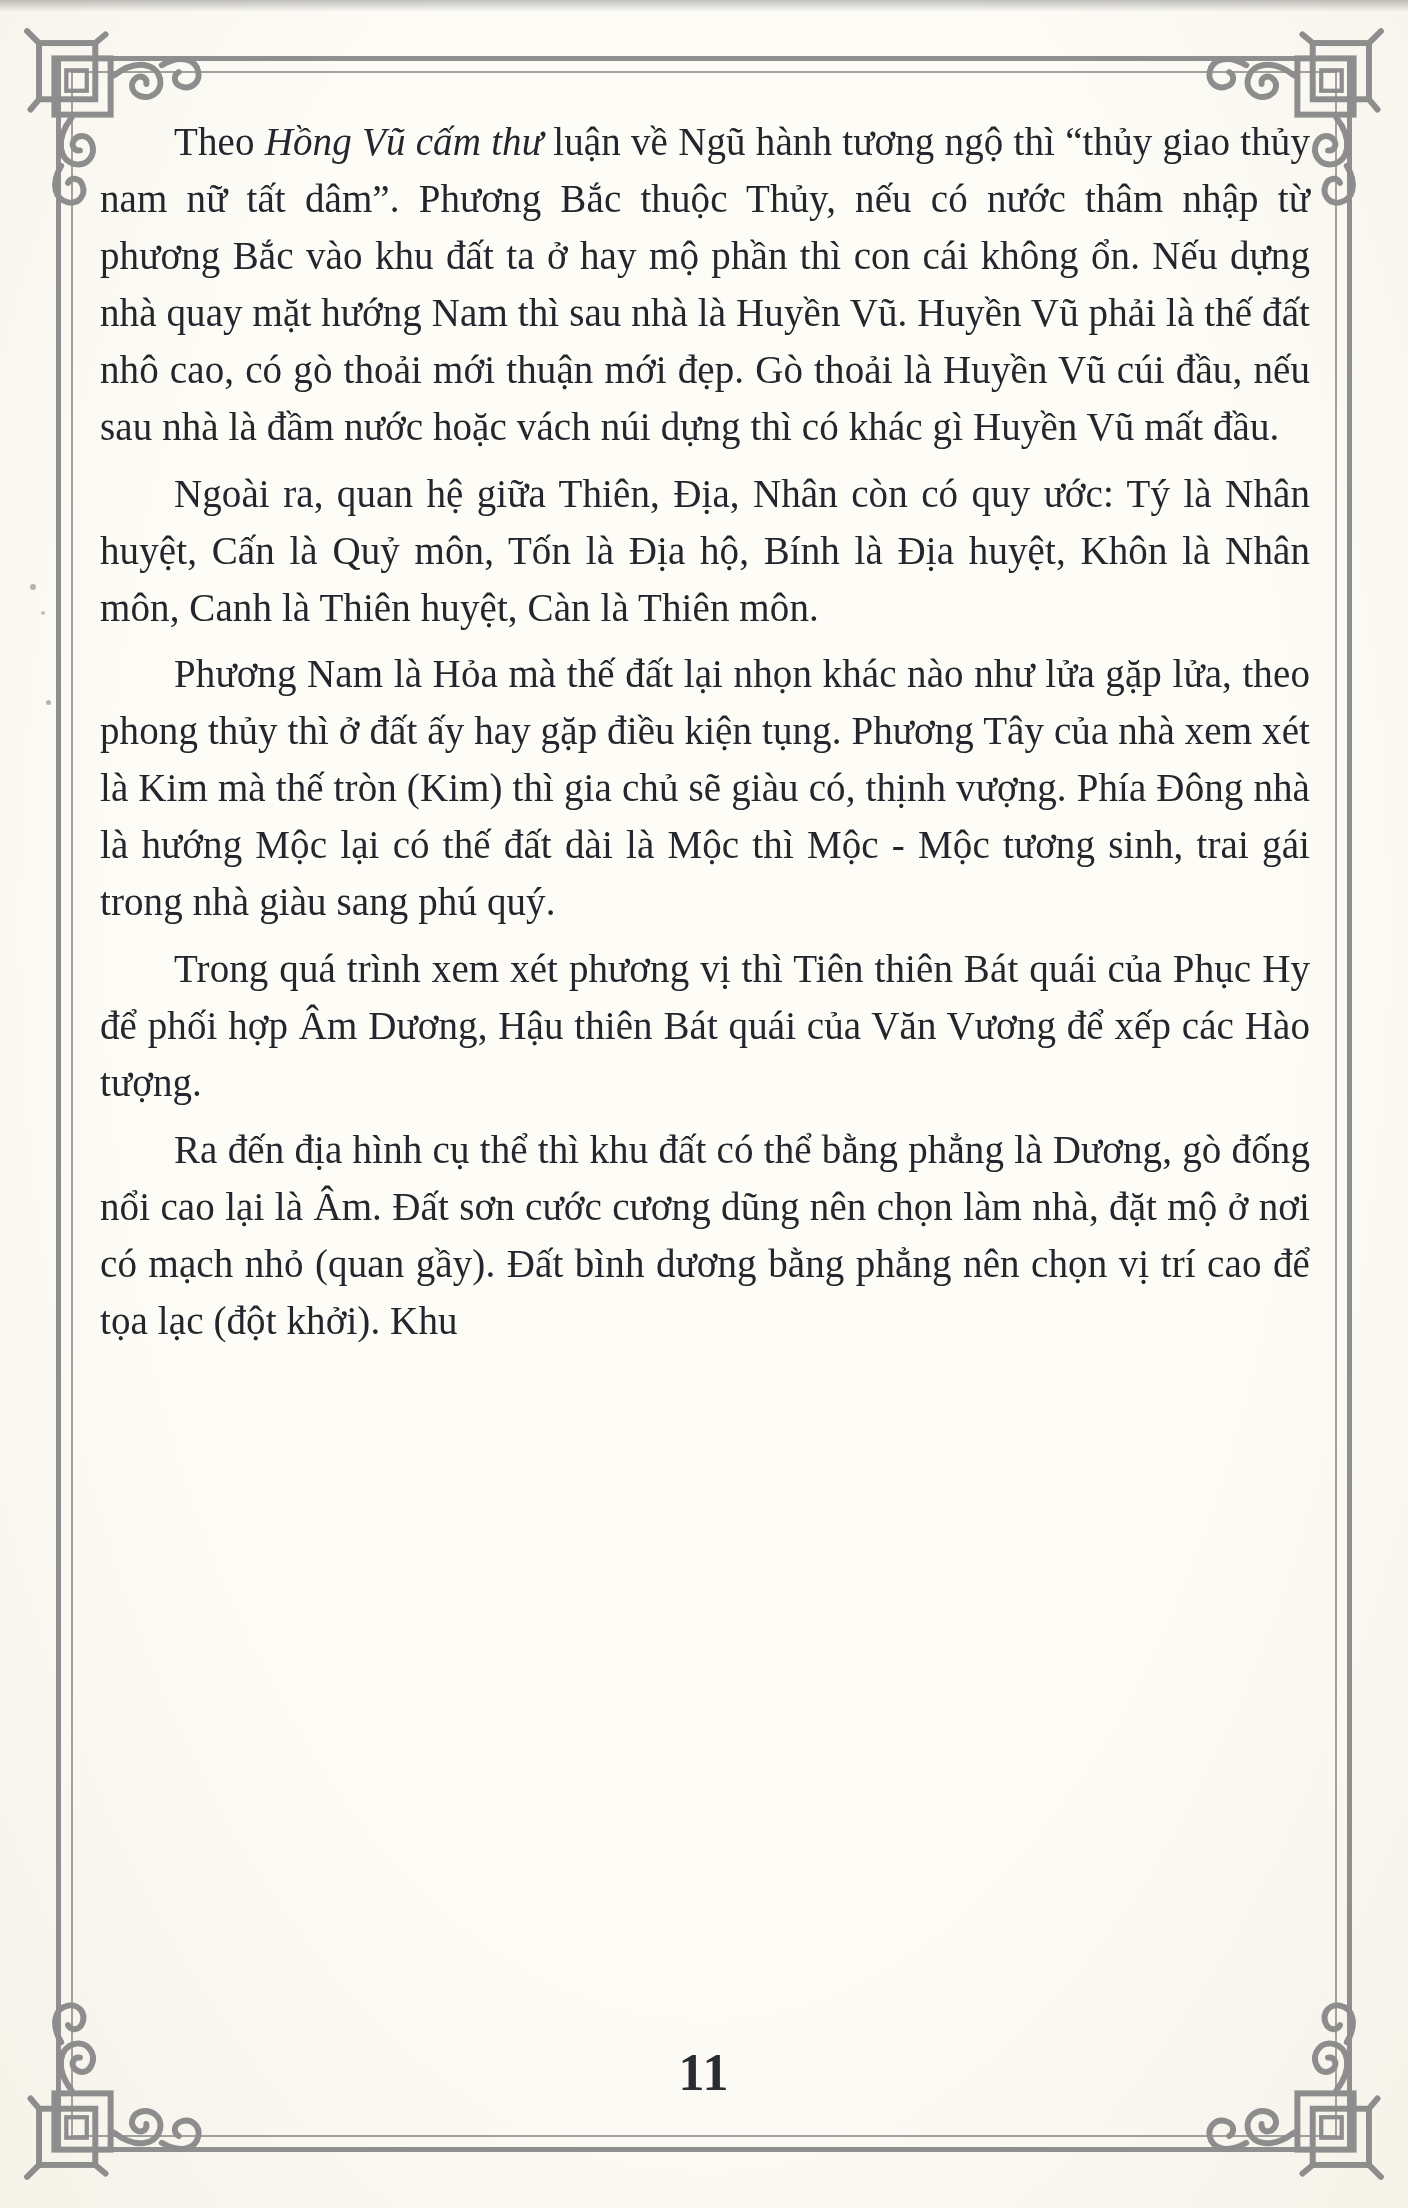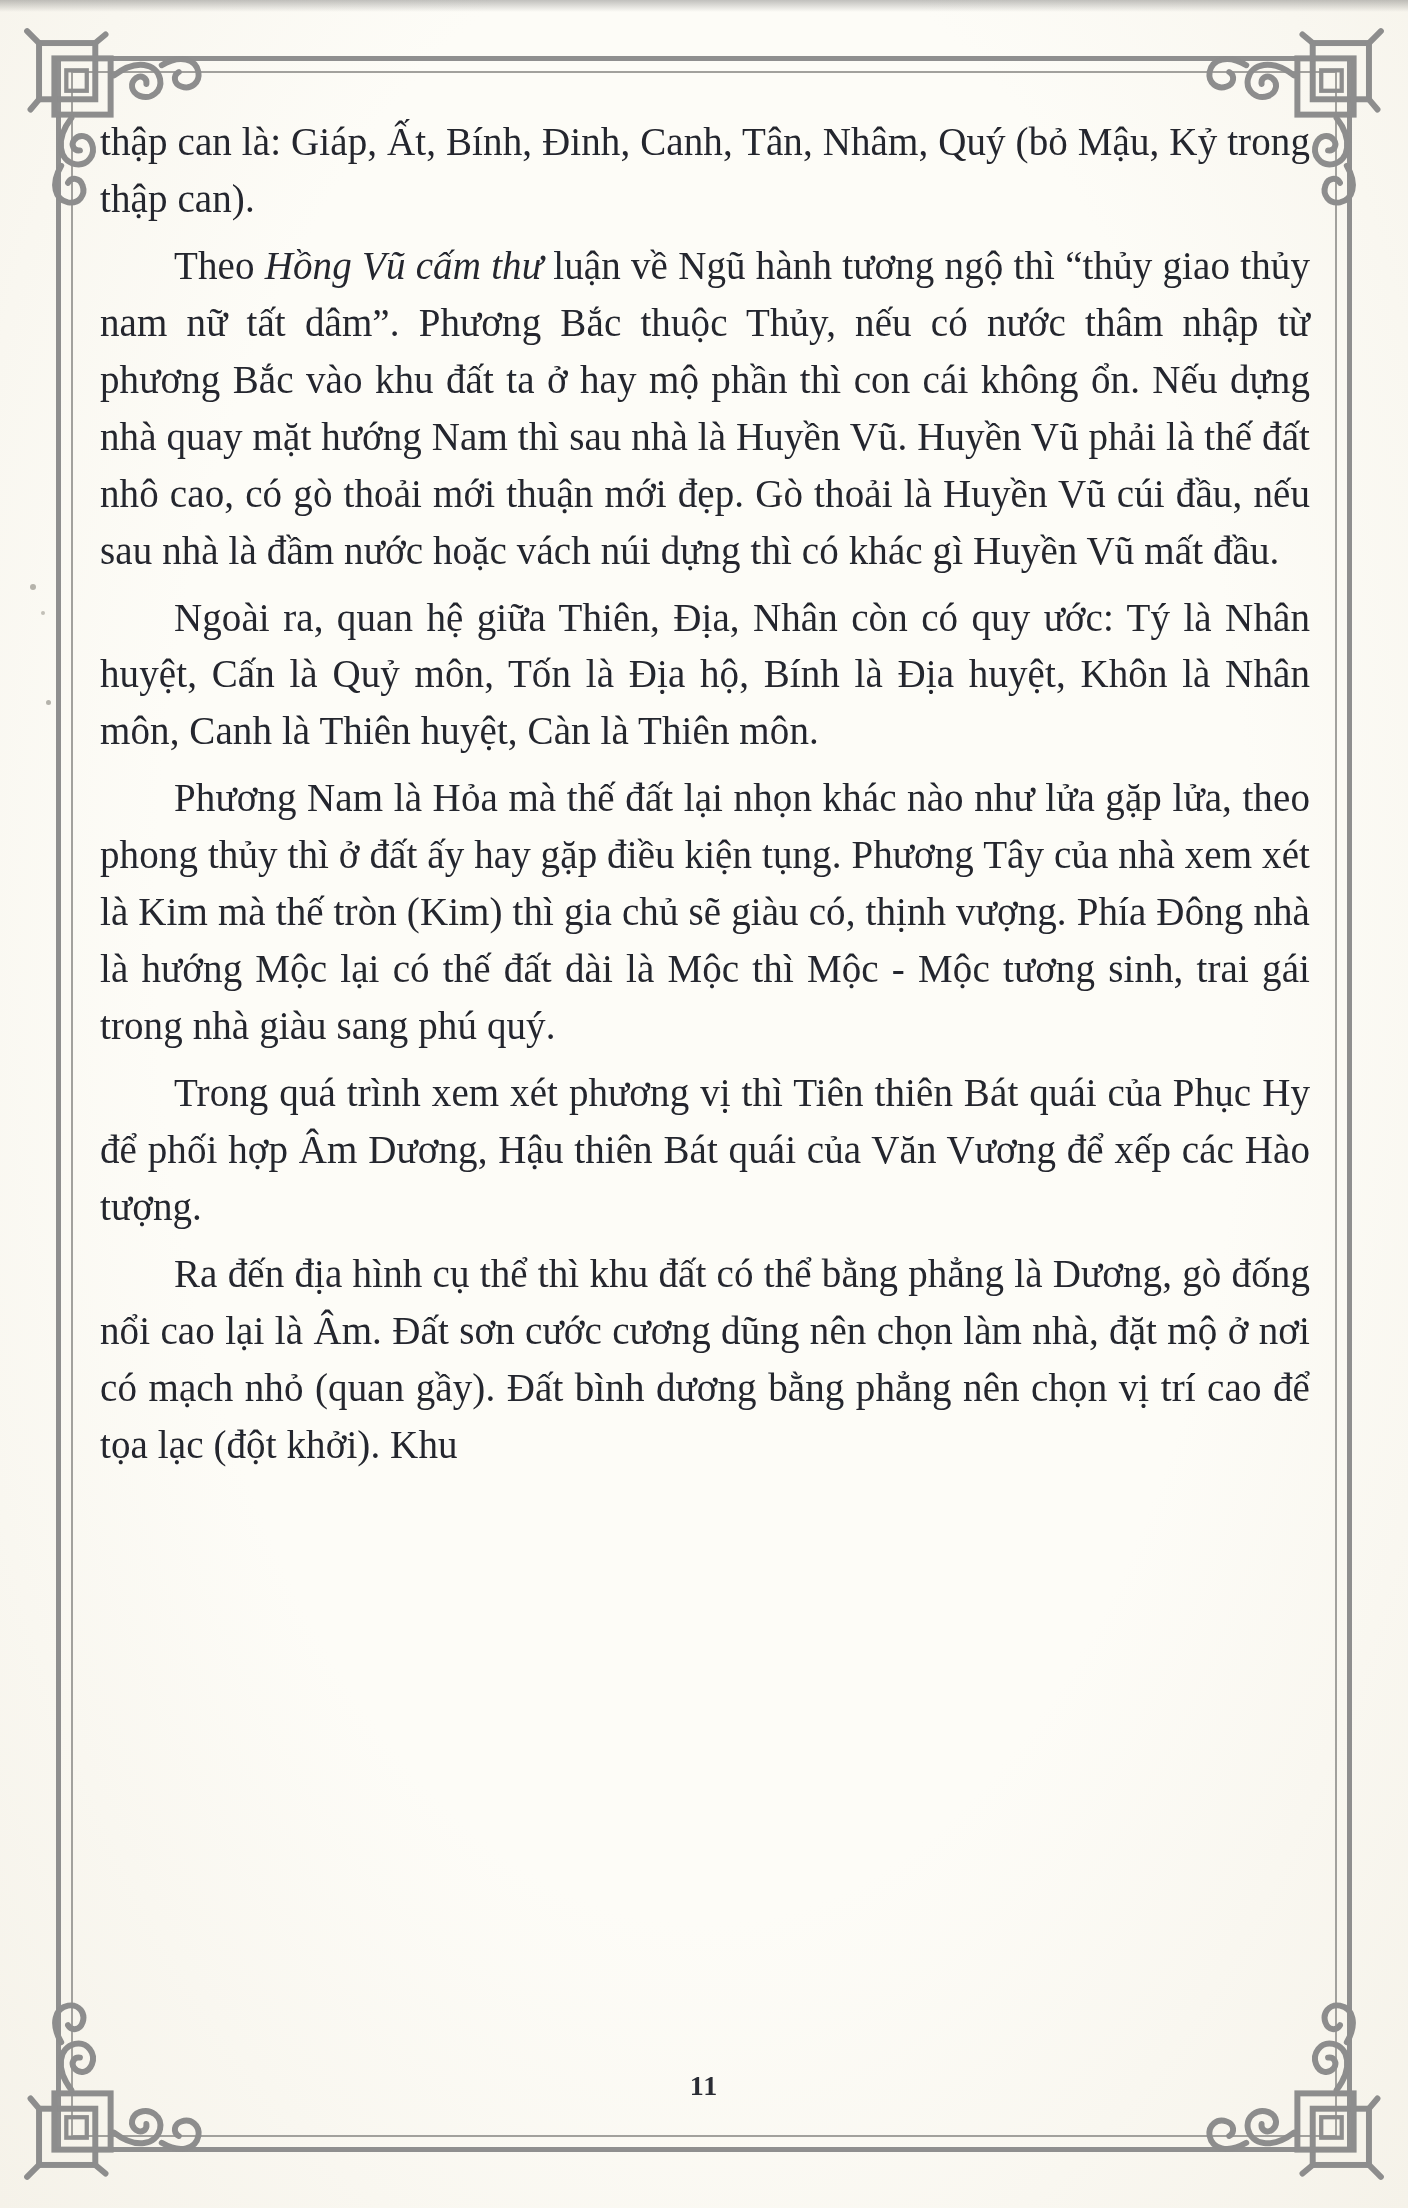--- a/index.html
+++ b/index.html
@@ -46,21 +46,21 @@
     line-height:1.46;
     text-align:justify;
     letter-spacing:.1px;
   }
   .text p{margin:0 0 10px;text-indent:74px;}
   .text p.first{text-indent:0;}
   .text em{font-style:italic;}
   .pagenum{
     position:absolute;left:0;right:0;bottom:106px;
     text-align:center;
-    font-size:28px;font-weight:700;color:#2a2c34;
+    font-size:52px;font-weight:700;color:#2a2c34;
     letter-spacing:1px;
   }
   .speck{
     position:absolute;width:6px;height:6px;border-radius:50%;
     background:#b5b3ab;
   }
   .speck.s1{left:30px;top:584px;box-shadow:10px 26px 0 -1px #c2c0b8;}
   .speck.s2{left:46px;top:700px;width:5px;height:5px;}
   .defs-holder{position:absolute;width:0;height:0;overflow:hidden;}
 </style>
@@ -100,21 +100,20 @@
       <use href="#corner-orn"></use>
     </svg>
   <svg class="orn br" viewBox="0 0 230 230">
       <use href="#corner-orn"></use>
     </svg>
 
   <div class="speck s1"></div>
   <div class="speck s2"></div>
 
   <div class="text">
-    <p class="first">thập can là: Giáp, Ất, Bính, Đinh, Canh, Tân, Nhâm, Quý (bỏ Mậu, Kỷ trong thập can).</p>
     <p><span>Theo </span><em>Hồng Vũ cấm thư</em><span> luận về Ngũ hành tương ngộ thì “thủy giao thủy nam nữ tất dâm”. Phương Bắc thuộc Thủy, nếu có nước thâm nhập từ phương Bắc vào khu đất ta ở hay mộ phần thì con cái không ổn. Nếu dựng nhà quay mặt hướng Nam thì sau nhà là Huyền Vũ. Huyền Vũ phải là thế đất nhô cao, có gò thoải mới thuận mới đẹp. Gò thoải là Huyền Vũ cúi đầu, nếu sau nhà là đầm nước hoặc vách núi dựng thì có khác gì Huyền Vũ mất đầu.</span></p>
     <p>Ngoài ra, quan hệ giữa Thiên, Địa, Nhân còn có quy ước: Tý là Nhân huyệt, Cấn là Quỷ môn, Tốn là Địa hộ, Bính là Địa huyệt, Khôn là Nhân môn, Canh là Thiên huyệt, Càn là Thiên môn.</p>
     <p>Phương Nam là Hỏa mà thế đất lại nhọn khác nào như lửa gặp lửa, theo phong thủy thì ở đất ấy hay gặp điều kiện tụng. Phương Tây của nhà xem xét là Kim mà thế tròn (Kim) thì gia chủ sẽ giàu có, thịnh vượng. Phía Đông nhà là hướng Mộc lại có thế đất dài là Mộc thì Mộc - Mộc tương sinh, trai gái trong nhà giàu sang phú quý.</p>
     <p>Trong quá trình xem xét phương vị thì Tiên thiên Bát quái của Phục Hy để phối hợp Âm Dương, Hậu thiên Bát quái của Văn Vương để xếp các Hào tượng.</p>
     <p>Ra đến địa hình cụ thể thì khu đất có thể bằng phẳng là Dương, gò đống nổi cao lại là Âm. Đất sơn cước cương dũng nên chọn làm nhà, đặt mộ ở nơi có mạch nhỏ (quan gầy). Đất bình dương bằng phẳng nên chọn vị trí cao để tọa lạc (đột khởi). Khu</p>
   </div>
 
   <div class="pagenum">11</div>
 
 </div>

